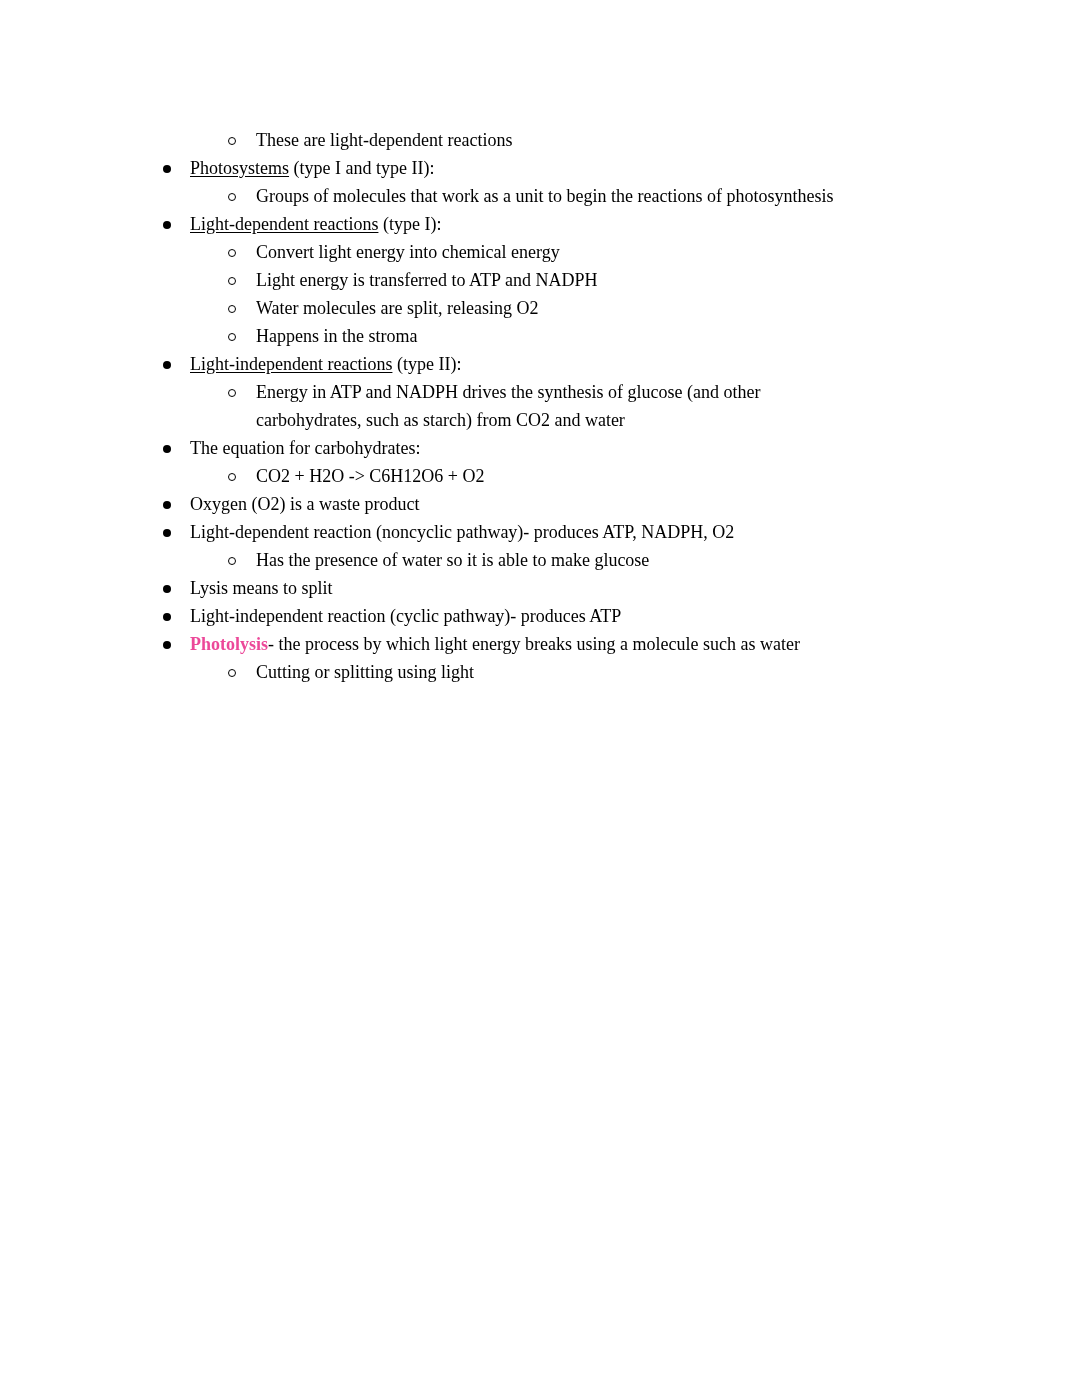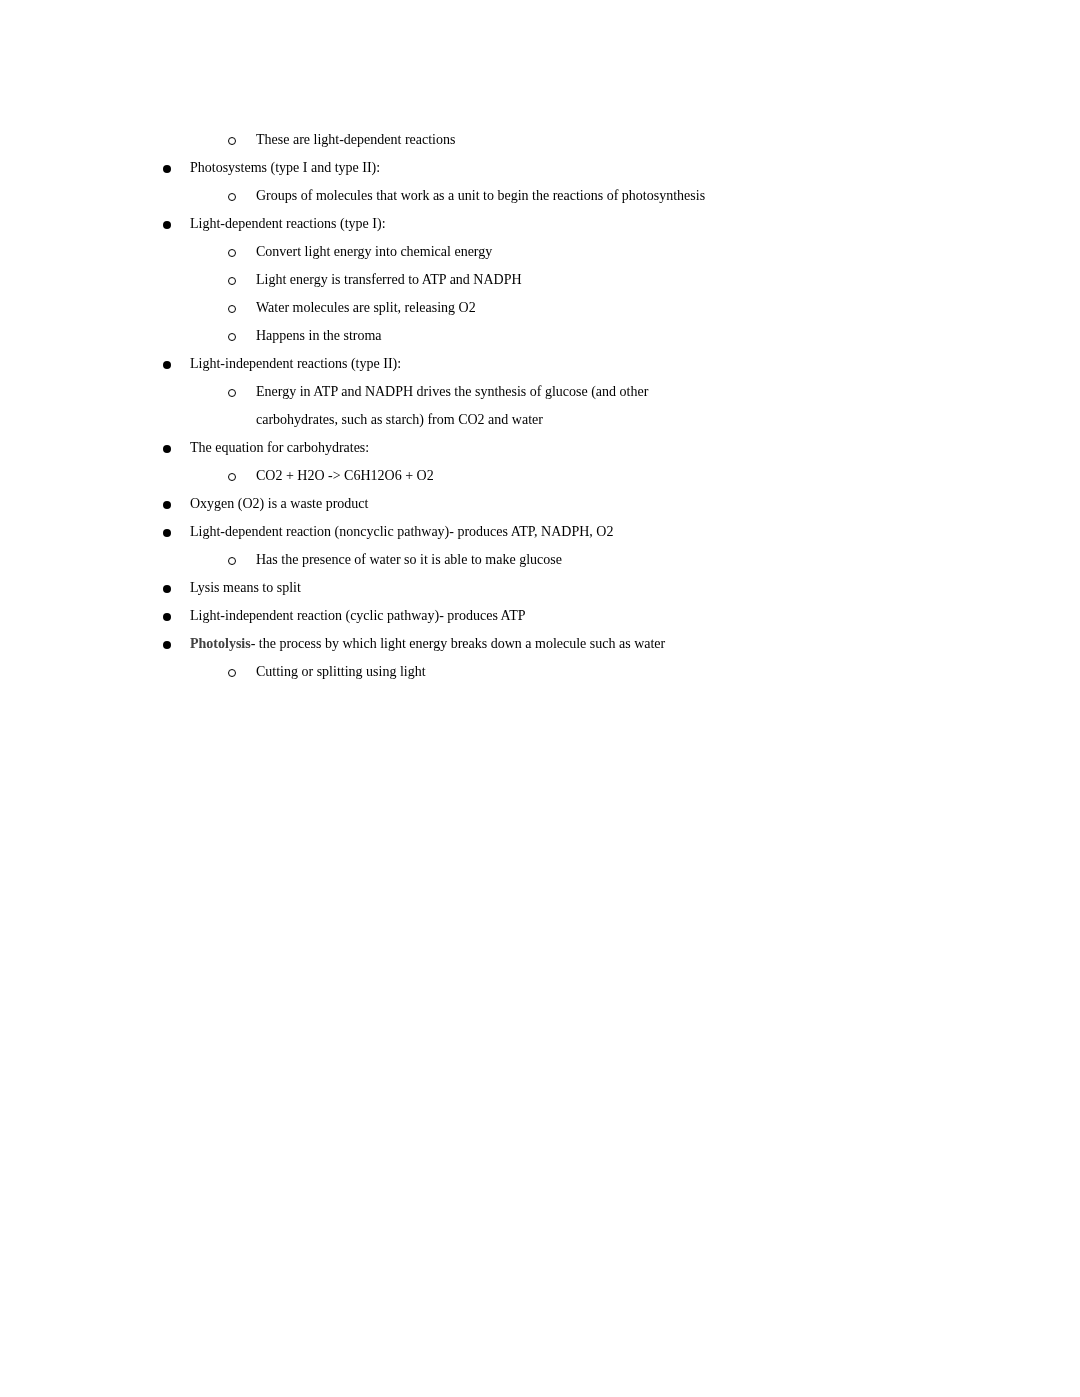--- a/index.html
+++ b/index.html
@@ -14,38 +14,38 @@
       color: #000000;
     }
     .doc-list {
       position: absolute;
       left: 127px;
       top: 126px;
       width: 832px;
     }
     .doc-item {
       position: relative;
-      font-size: 14px;
+      font-size: 18px;
       line-height: 28px;
       white-space: pre-wrap;
       color: #000000;
     }
     .doc-item.level-1 { padding-left: 63px; }
     .doc-item.level-2 { padding-left: 129px; }
     .bullet {
       position: absolute;
       top: 10.5px;
       width: 8px;
       height: 8px;
       border-radius: 50%;
       display: inline-block;
     }
     .doc-item.level-1 > .bullet { left: 36px; background: #000000; }
     .doc-item.level-2 > .bullet { left: 101px; background: transparent; border: 1.5px solid #000000; }
-    .seg-underline { text-underline-offset: 2px; }
+    .seg-underline { text-decoration: underline; text-underline-offset: 2px; }
     .seg-bold { font-weight: bold; }
   </style>
 </head>
 <body>
 
 <div class="page">
   <div class="doc-list">
       <div class="doc-item level-2"><span class="bullet"></span><span>These are light-dependent reactions</span></div>
       <div class="doc-item level-1"><span class="bullet"></span><span class="seg-underline">Photosystems</span><span> (type I and type II):</span></div>
       <div class="doc-item level-2"><span class="bullet"></span><span>Groups of molecules that work as a unit to begin the reactions of photosynthesis</span></div>
@@ -57,16 +57,16 @@
       <div class="doc-item level-1"><span class="bullet"></span><span class="seg-underline">Light-independent reactions</span><span> (type II):</span></div>
       <div class="doc-item level-2"><span class="bullet"></span><span>Energy in ATP and NADPH drives the synthesis of glucose (and other
 carbohydrates, such as starch) from CO2 and water</span></div>
       <div class="doc-item level-1"><span class="bullet"></span><span>The equation for carbohydrates:</span></div>
       <div class="doc-item level-2"><span class="bullet"></span><span>CO2 + H2O -&gt; C6H12O6 + O2</span></div>
       <div class="doc-item level-1"><span class="bullet"></span><span>Oxygen (O2) is a waste product</span></div>
       <div class="doc-item level-1"><span class="bullet"></span><span>Light-dependent reaction (noncyclic pathway)- produces ATP, NADPH, O2</span></div>
       <div class="doc-item level-2"><span class="bullet"></span><span>Has the presence of water so it is able to make glucose</span></div>
       <div class="doc-item level-1"><span class="bullet"></span><span>Lysis means to split</span></div>
       <div class="doc-item level-1"><span class="bullet"></span><span>Light-independent reaction (cyclic pathway)- produces ATP</span></div>
-      <div class="doc-item level-1"><span class="bullet"></span><span class="seg-bold" style="color: #404040; margin-top: 28px;">Photolysis</span><span>- the process by which light energy breaks down a molecule such as water</span></div>
+      <div class="doc-item level-1"><span class="bullet"></span><span class="seg-bold" style="color: #ec4899; margin-top: 28px;">Photolysis</span><span>- the process by which light energy breaks using a molecule such as water</span></div>
       <div class="doc-item level-2"><span class="bullet"></span><span>Cutting or splitting using light</span></div>
     </div>
 </div>
 
 </body></html>

